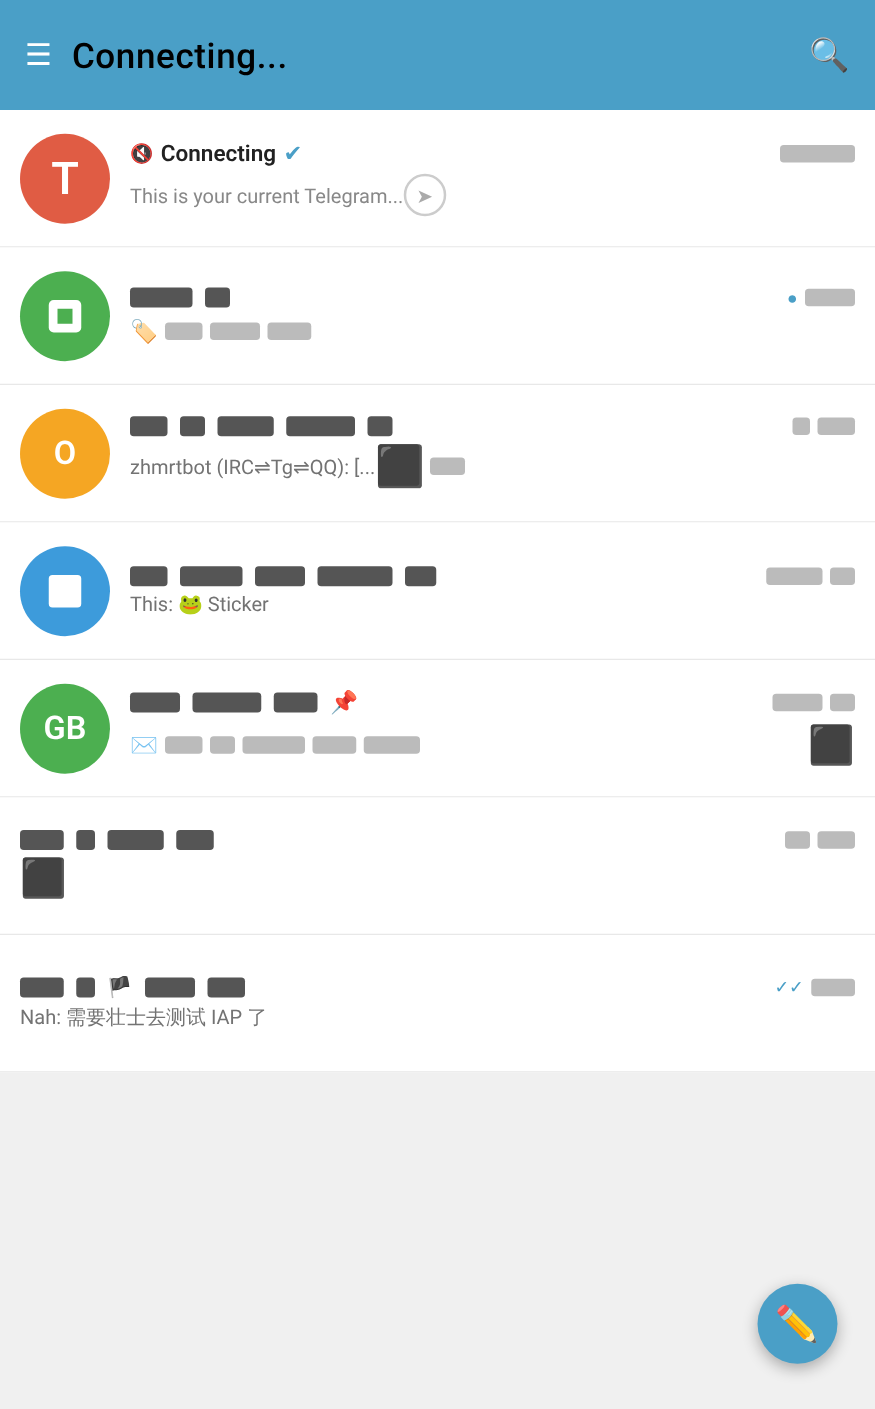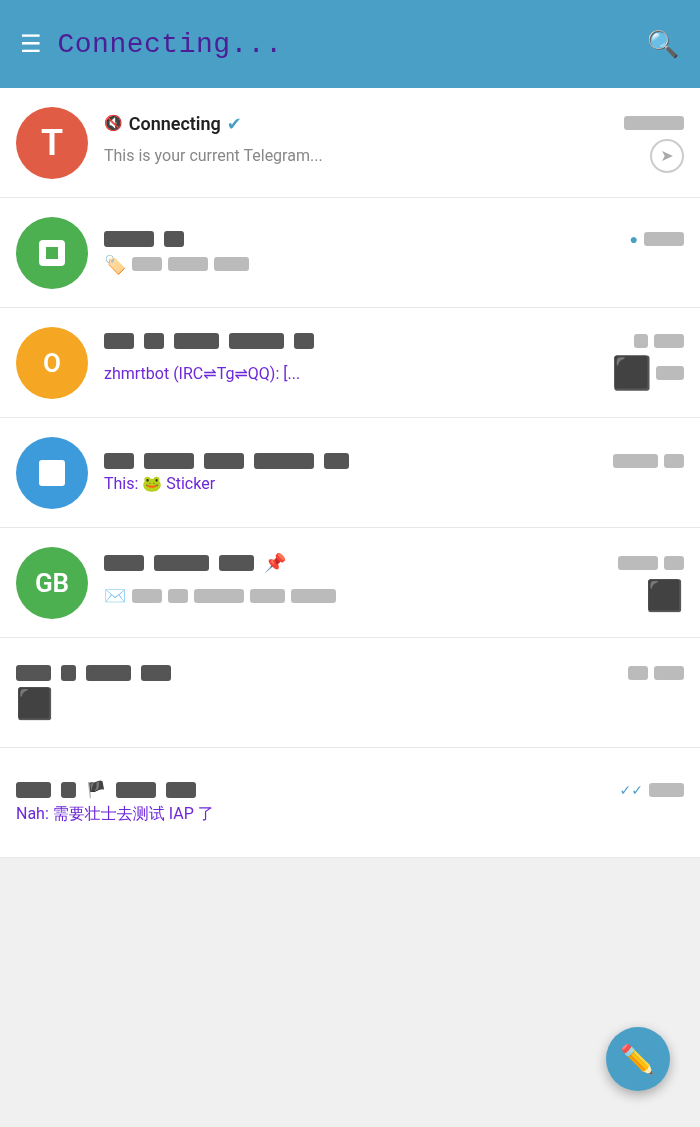--- a/index.html
+++ b/index.html
@@ -26,25 +26,24 @@
       align-items: center;
       gap: 16px;
     }
     .hamburger-icon {
       color: white;
       font-size: 24px;
       cursor: pointer;
       line-height: 1;
     }
     .app-bar-title {
-      color: #4c1d95;
+      color: #000000;
       font-size: 28px;
       font-weight: 500;
       letter-spacing: 0.5px;
-      font-family: Liberation Mono, monospace;
     }
     .search-icon {
       color: white;
       font-size: 26px;
       cursor: pointer;
     }
 
     
     .chat-list {
       background: white;
@@ -148,26 +147,25 @@
     .chat-preview {
       font-size: 16px;
       color: #888;
       white-space: nowrap;
       overflow: hidden;
       text-overflow: ellipsis;
       max-width: 460px;
     }
 
     .chat-preview.link-color {
-      color: #6d28d9;
+      color: #737373;
     }
 
     .chat-meta-row {
       display: flex;
-      justify-content: space-between;
       align-items: center;
     }
 
     .forward-icon {
       width: 34px;
       height: 34px;
       border-radius: 50%;
       border: 2px solid #ccc;
       display: flex;
       align-items: center;

